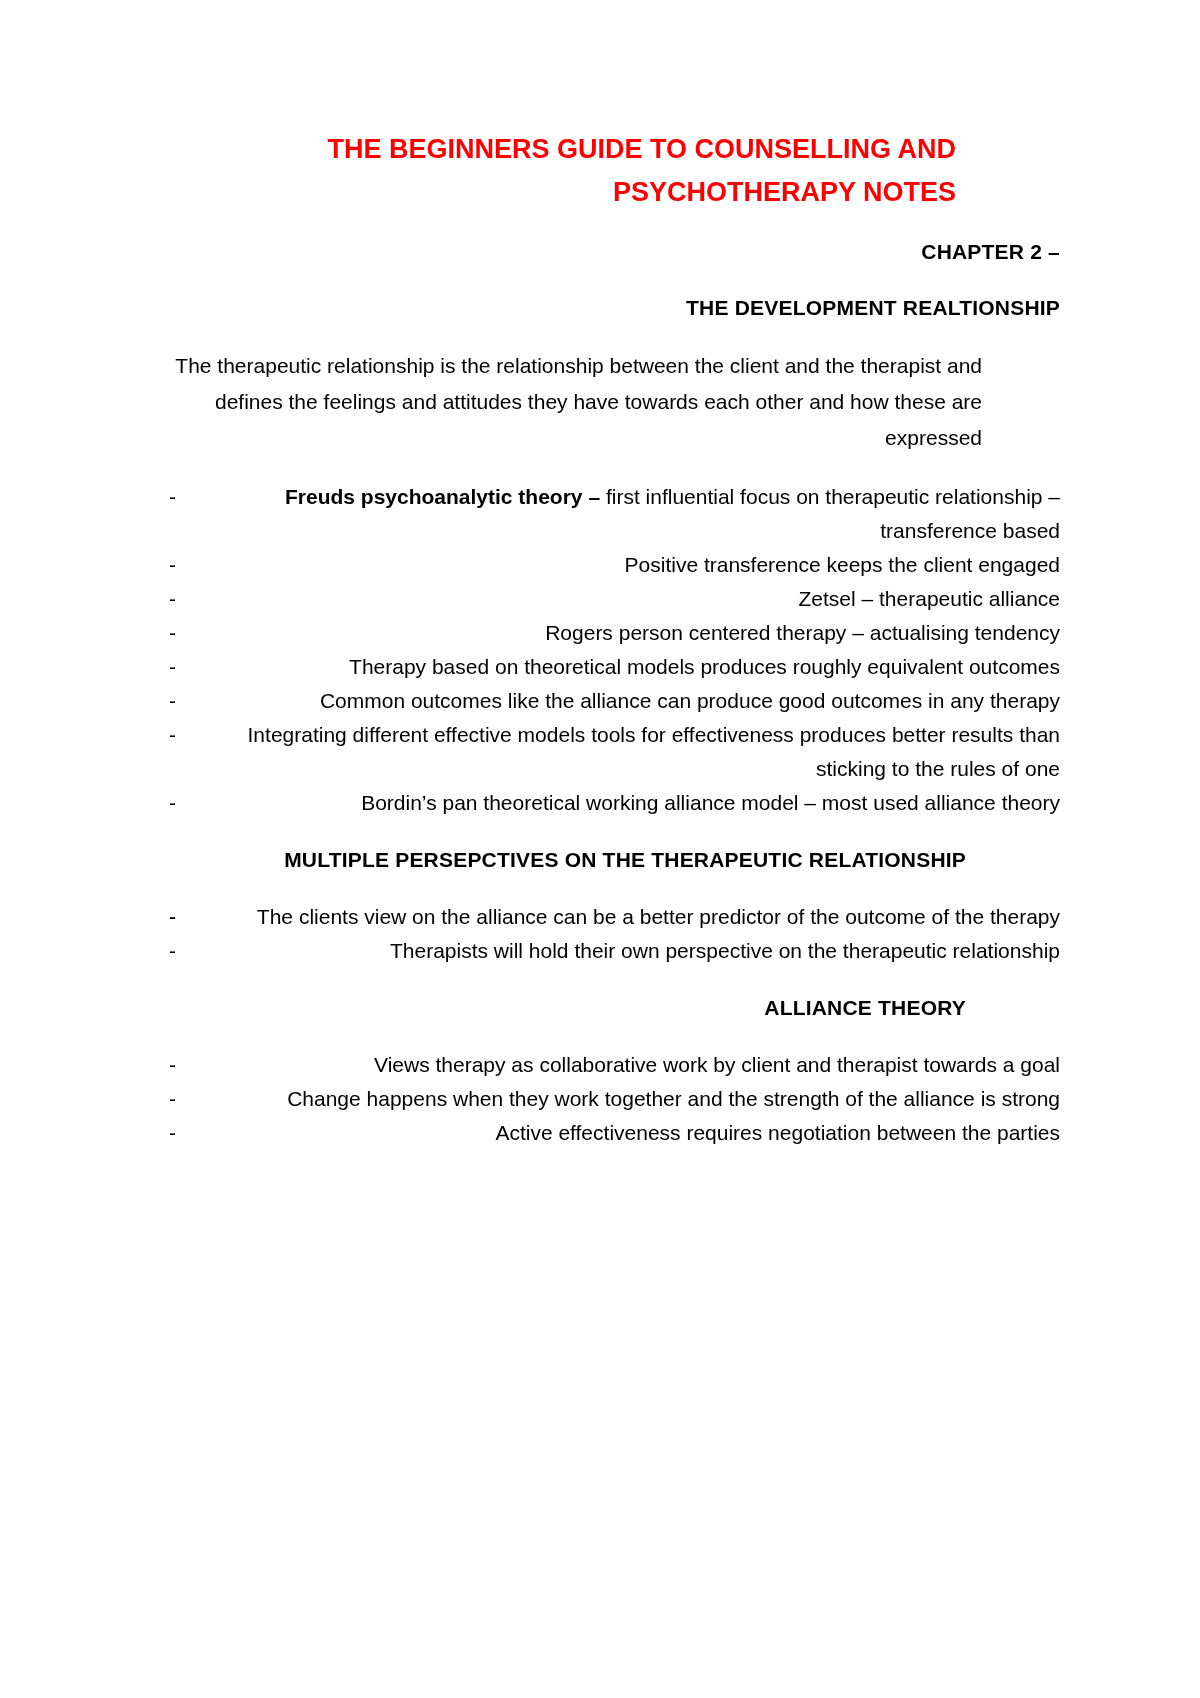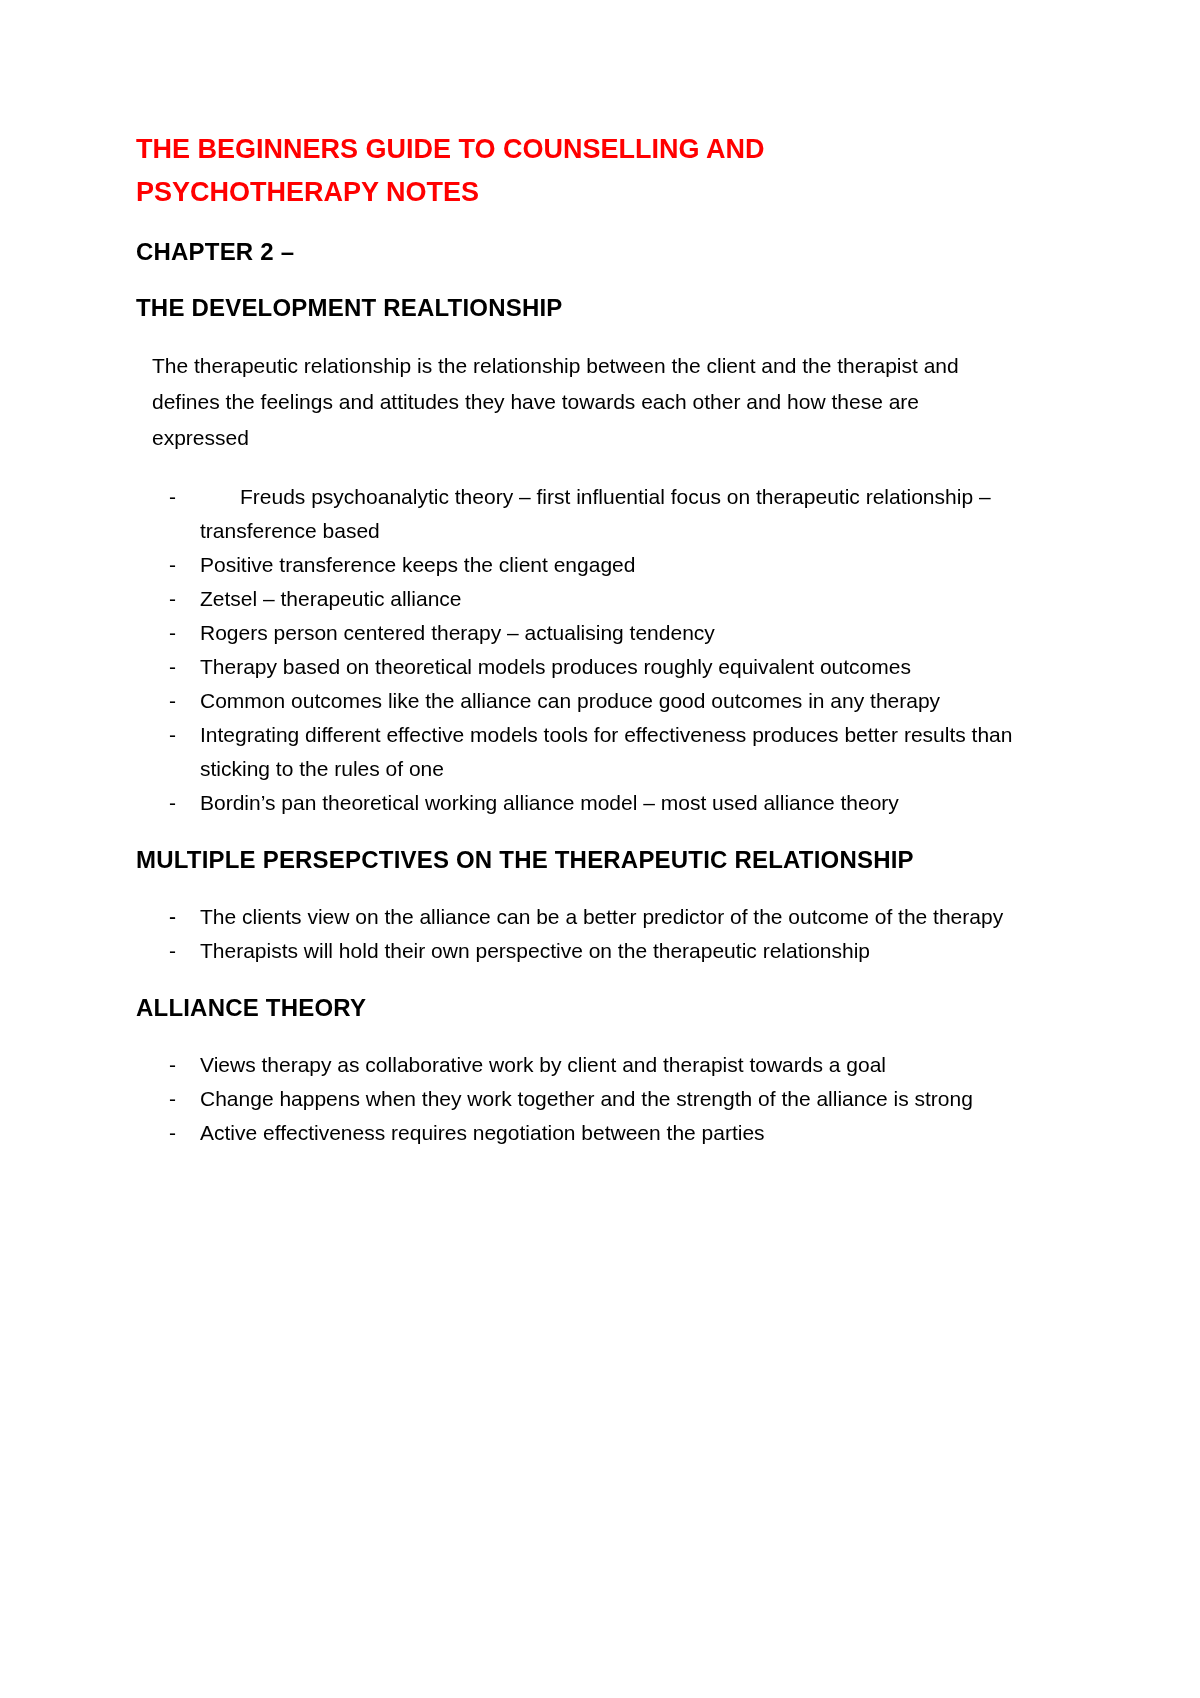--- a/index.html
+++ b/index.html
@@ -12,31 +12,32 @@
     height: 1698px;
     font-family: "Liberation Sans", sans-serif;
     color: #000000;
   }
   .page {
     box-sizing: border-box;
     width: 1200px;
     min-height: 1698px;
     padding: 128px 140px 60px 136px;
     background: #ffffff;
+    text-align: right;
   }
   .doc-title {
     color: #ff0000;
     font-size: 27px;
     font-weight: bold;
     line-height: 43px;
     margin: 0 0 22px 0;
     max-width: 820px;
   }
   .heading {
-    font-size: 24px;
+    font-size: 21px;
     font-weight: bold;
     line-height: 32px;
     margin: 0 0 24px 0;
     letter-spacing: 0.2px;
   }
   .heading.wide {
     max-width: 830px;
   }
   .para {
     font-size: 21px;
@@ -58,21 +59,21 @@
     max-width: 900px;
   }
   ul.bullets li .dash {
     position: absolute;
     left: 33px;
     top: 0;
     font-size: 21px;
     line-height: 34px;
   }
   .b {
-    font-weight: normal;
+    font-weight: bold;
     margin-left: 40px;
   }
 </style>
 </head>
 <body>
 
 <div class="page">
 
   <h1 class="doc-title">THE BEGINNERS GUIDE TO COUNSELLING AND PSYCHOTHERAPY NOTES</h1>
 

